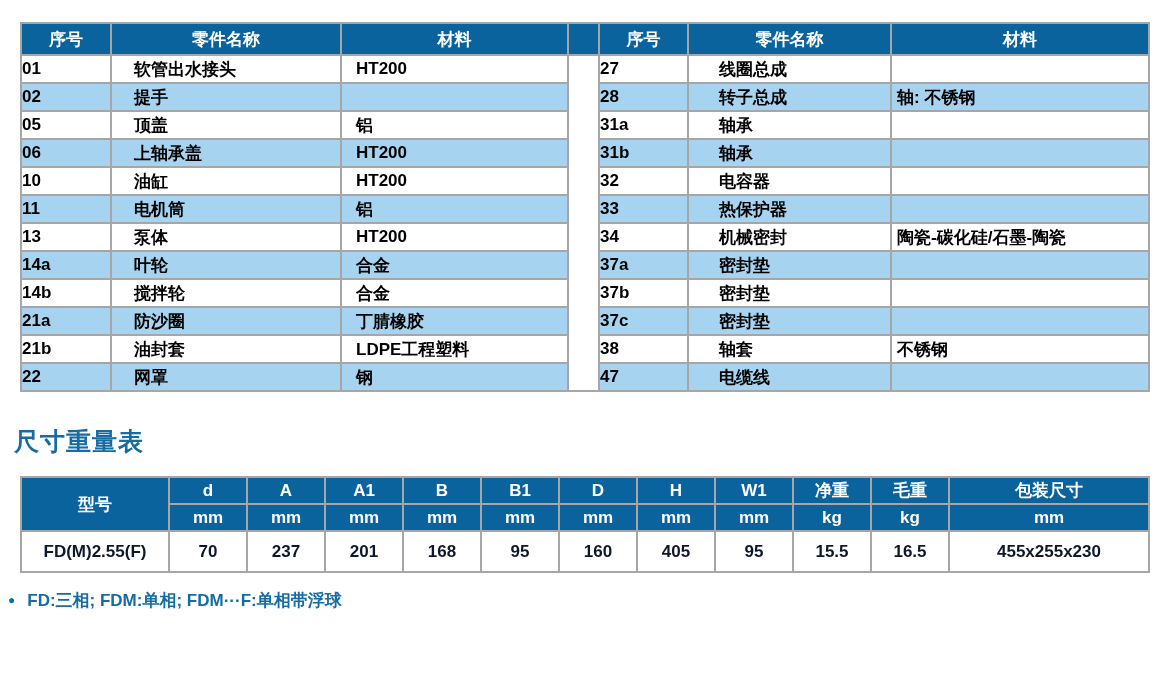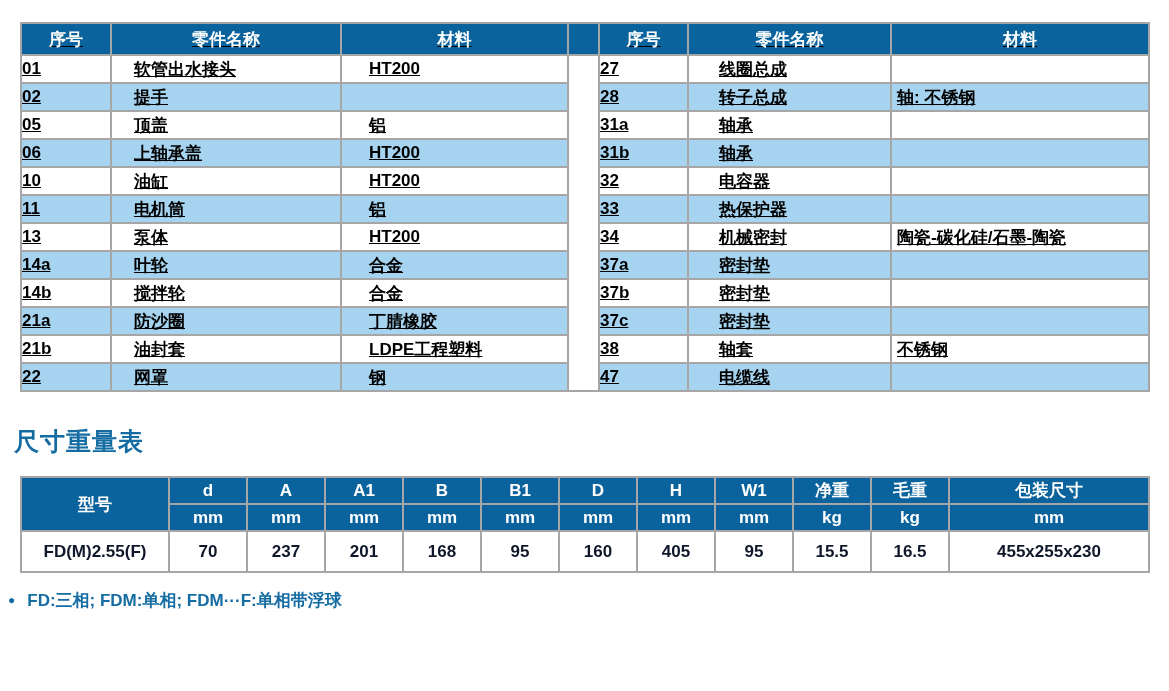--- a/index.html
+++ b/index.html
@@ -31,34 +31,34 @@
     padding: 0;
   }
   .tbl th {
     background: #0a639c;
     color: #ffffff;
     font-size: 17px;
     font-weight: bold;
     text-align: center;
   }
   
-  .parts { margin-top: 22px; text-decoration: underline; }
+  .parts { margin-top: 22px; }
   .parts th { height: 32px; }
   .parts td {
     height: 28px;
     font-size: 17px;
     font-weight: bold;
     color: #000;
     background: #ffffff;
   }
   .parts tr.alt td { background: #a6d3ef; }
   .parts td.no  { text-align: left; }
   .parts td.nm  { padding-left: 22px; }
   .parts td.nm2 { padding-left: 30px; }
-  .parts td.ml  { padding-left: 27px; }
+  .parts td.ml  { padding-left: 14px; }
   .parts td.mr  { padding-left: 5px; }
   .parts td.gutter { background: #ffffff !important; }
   
   .dims { margin-top: 20px; }
   .dims th { height: 27px; font-size: 17px; }
   .dims td {
     height: 41px;
     font-size: 17px;
     font-weight: bold;
     color: #0f172a;

